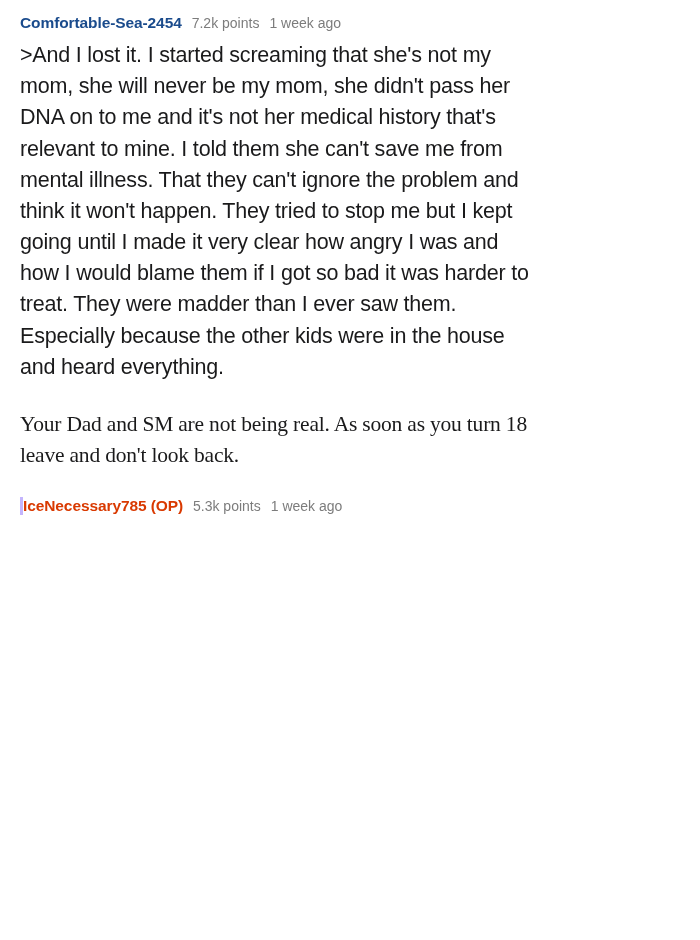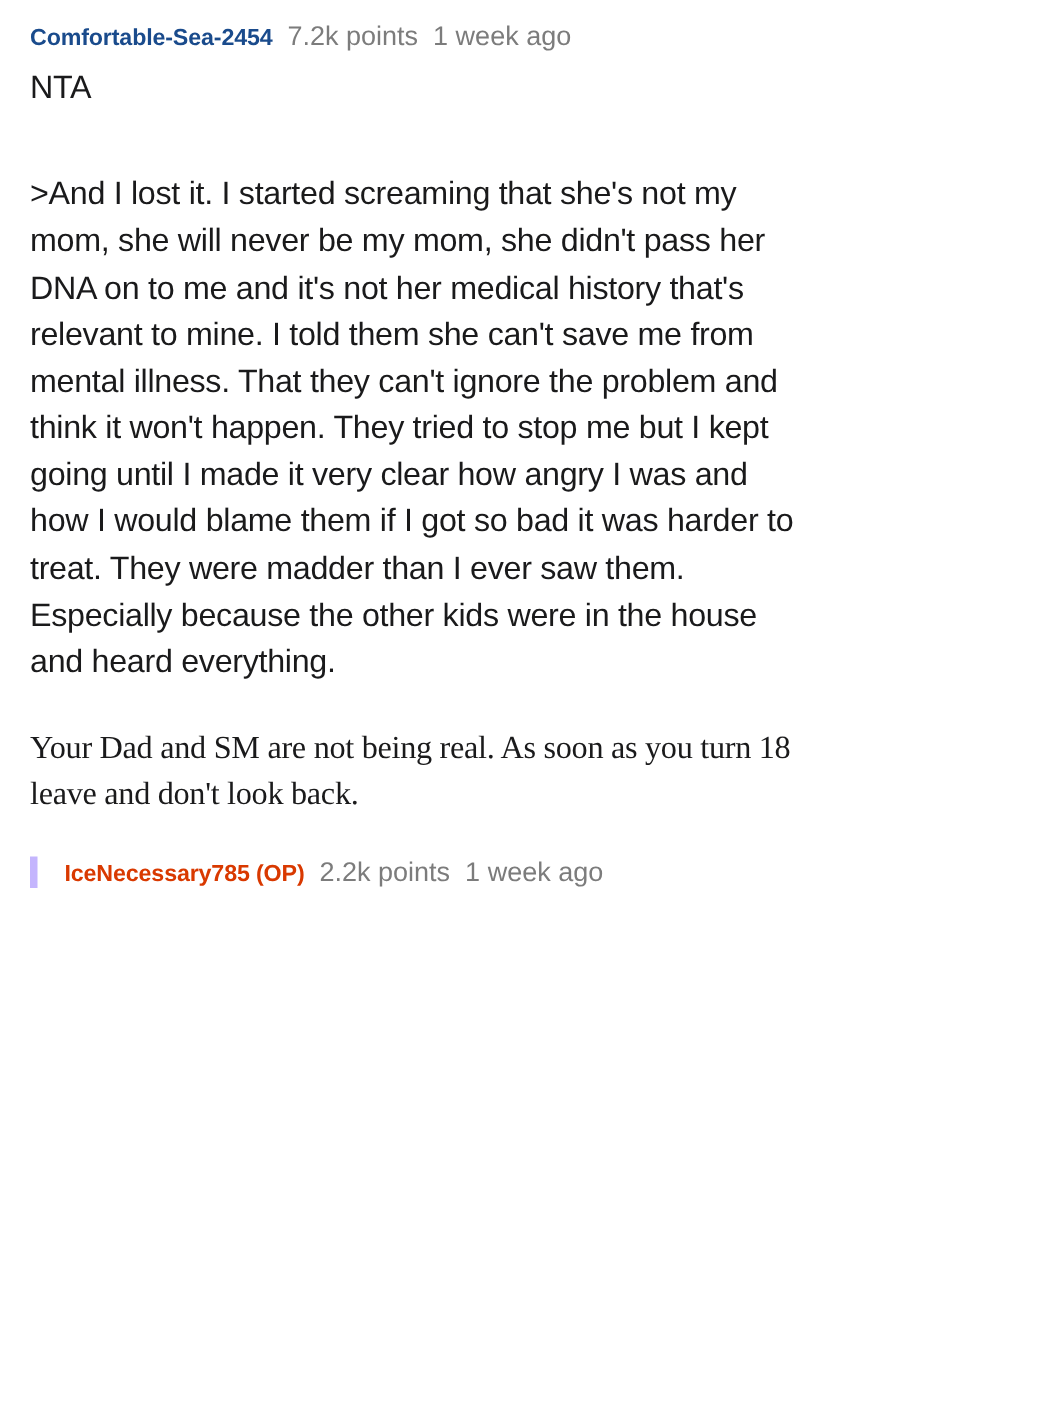--- a/index.html
+++ b/index.html
@@ -29,21 +29,21 @@
   .author {
     font-size: 15.5px;
     font-weight: bold;
     color: #1a4b8c;
     letter-spacing: -0.1px;
   }
   .author.op {
     color: #d93900;
   }
   .meta {
-    font-size: 18px;
+    font-size: 14px;
     color: #7c7c7c;
     font-weight: normal;
   }
   .body-text {
     font-size: 21.5px;
     line-height: 1.45;
     color: #1a1a1b;
     letter-spacing: -0.2px;
   }
   .body-text p {
@@ -51,22 +51,21 @@
   }
   .body-text p:last-child {
     margin-bottom: 0;
     font-family: Liberation Serif, serif;
   }
   .verdict {
     margin-bottom: 40px !important;
   }
   .reply {
     margin-top: 26px;
-    padding-left: 18px;
-    border-left: 5px solid #c4b5fd;
+    border-left: 3px solid #c4b5fd;
   }
   .reply .body-text {
     font-size: 21px;
     line-height: 1.48;
   }
   .reply .comment-header {
     margin-bottom: 7px;
   }
 </style>
 </head>
@@ -76,27 +75,26 @@
 
   <div class="comment">
 
     <div class="comment-header">
       <span class="author">Comfortable-Sea-2454</span>
       <span class="meta">7.2k points</span>
       <span class="meta">1 week ago</span>
     </div>
 
     <div class="body-text">
-      <p class="verdict">NTA</p>
       <p>&gt;And I lost it. I started screaming that she's not my mom, she will never be my mom, she didn't pass her DNA on to me and it's not her medical history that's relevant to mine. I told them she can't save me from mental illness. That they can't ignore the problem and think it won't happen. They tried to stop me but I kept going until I made it very clear how angry I was and how I would blame them if I got so bad it was harder to treat. They were madder than I ever saw them. Especially because the other kids were in the house and heard everything.</p>
       <p>Your Dad and SM are not being real. As soon as you turn 18 leave and don't look back.</p>
     </div>
 
     <div class="reply">
       <div class="comment-header">
         <span class="author op">IceNecessary785 (OP)</span>
-        <span class="meta">2.2k points</span>
+        <span class="meta">5.3k points</span>
         <span class="meta">1 week ago</span>
       </div>
     </div>
 
   </div>
 </div>
 
 </body></html>

